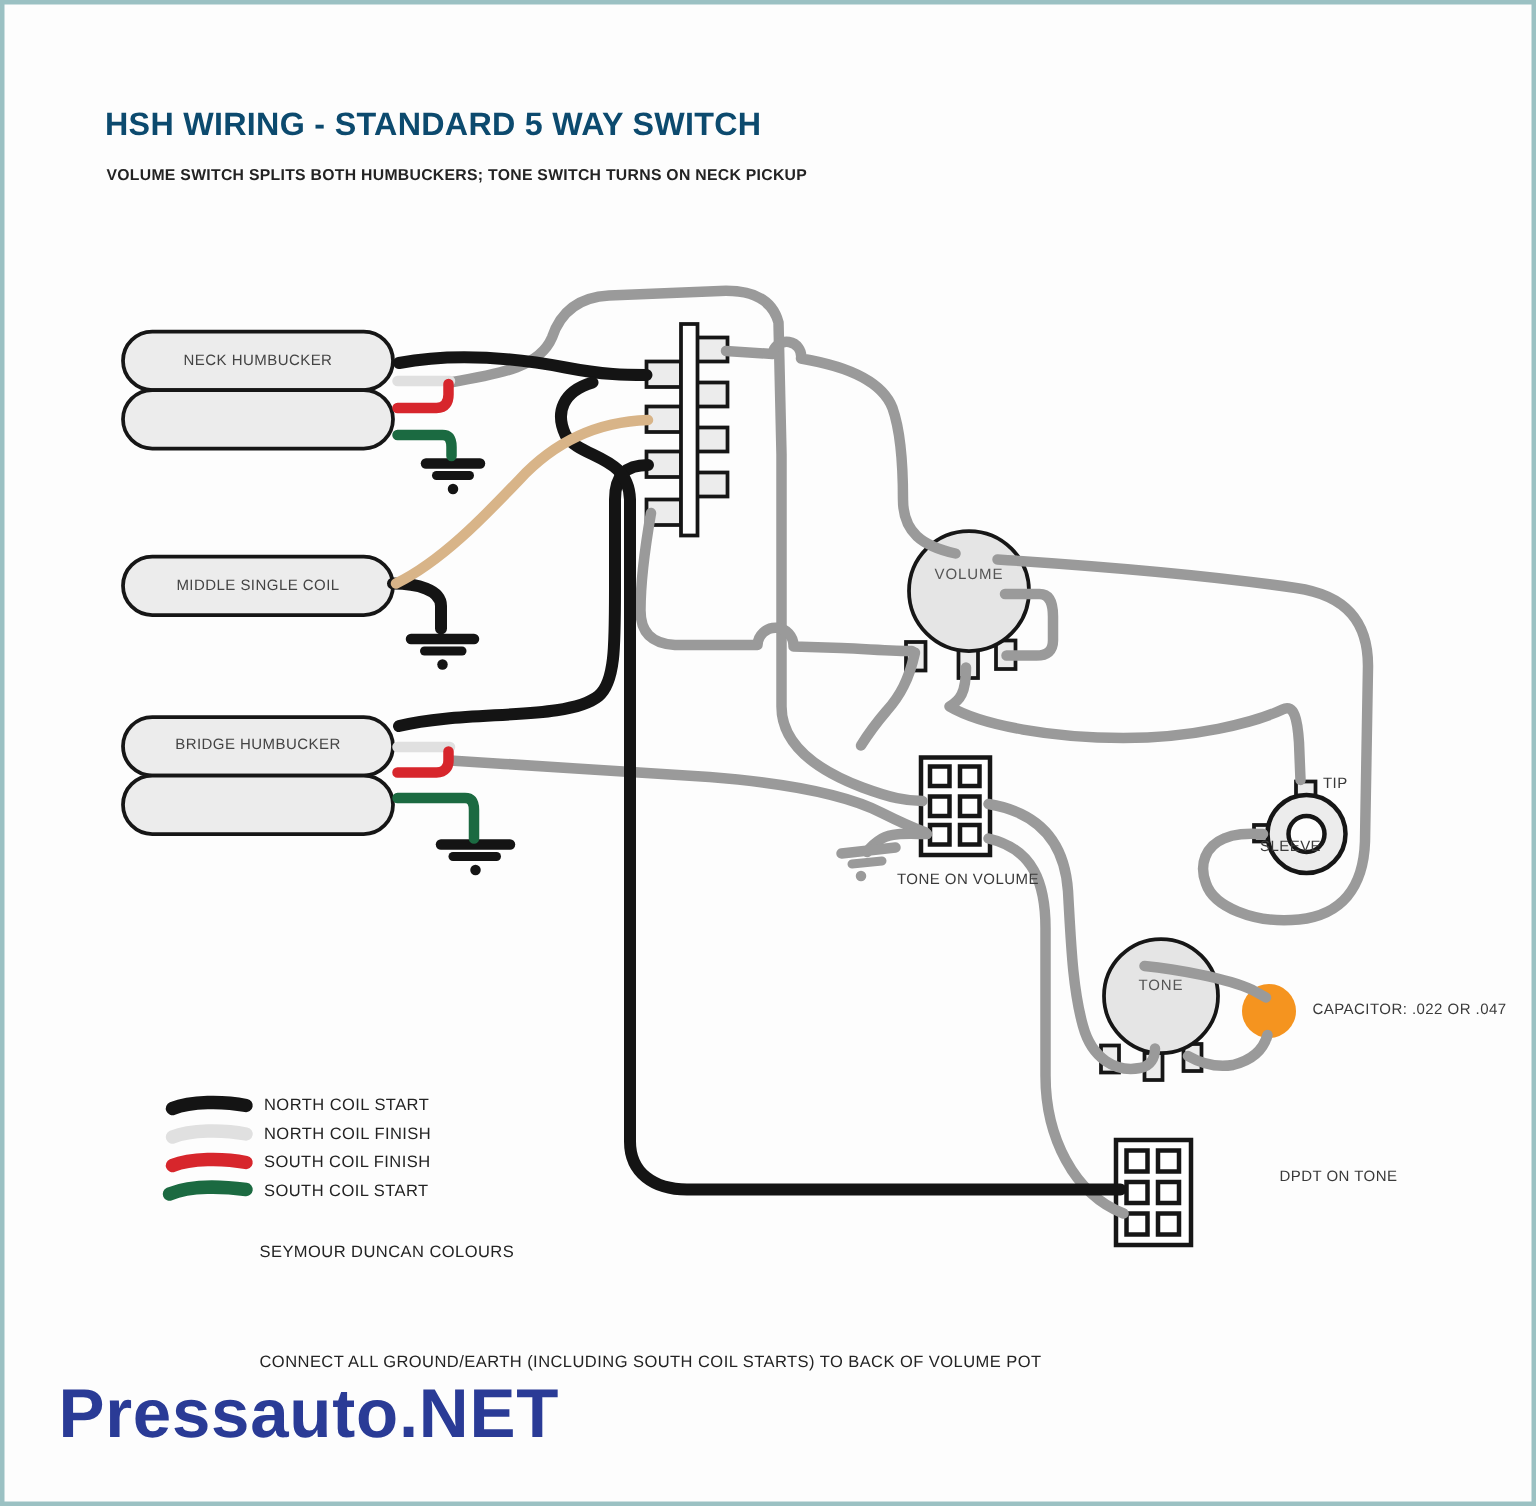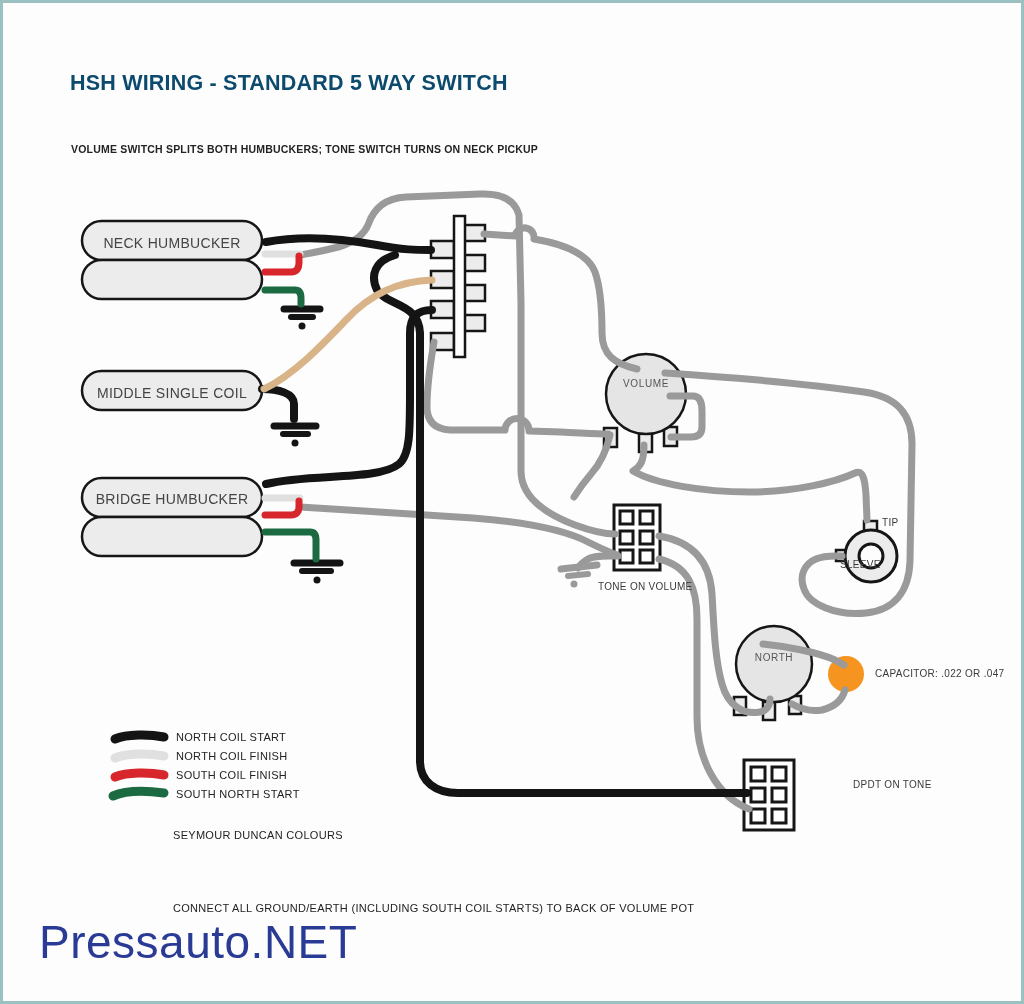--- a/index.html
+++ b/index.html
@@ -5,29 +5,29 @@
   html,body{margin:0;padding:0;}
   body{
     width:1024px;height:1004px;position:relative;
     background:#fdfdfd;
     font-family:"Liberation Sans", sans-serif;
     box-sizing:border-box;
     border:3px solid #9bc1c3;
     overflow:hidden;
   }
   #diagram{position:absolute;left:0;top:0;}
-  .lbl{position:absolute;color:#333;font-size:14px;letter-spacing:.3px;white-space:nowrap;}
+  .lbl{position:absolute;color:#333;font-size:10px;letter-spacing:.3px;white-space:nowrap;}
   .pill-lbl{width:180px;text-align:center;color:#444;}
   .pot-lbl{width:100px;text-align:center;color:#555;font-size:10px;letter-spacing:.6px;}
   .small-lbl{font-size:10px;color:#3a3a3a;}
   .title{position:absolute;left:67px;top:68px;font-size:21.5px;font-weight:700;color:#0c4a6e;letter-spacing:.2px;}
-  .subtitle{position:absolute;left:68px;top:108px;font-size:10.5px;font-weight:700;color:#232323;letter-spacing:.2px;margin-top:32px;}
+  .subtitle{position:absolute;left:68px;top:108px;font-size:10.5px;font-weight:700;color:#232323;letter-spacing:.2px;}
   .legend-lbl{position:absolute;left:173px;font-size:11px;color:#232323;letter-spacing:.3px;}
   .note{position:absolute;left:170px;font-size:11px;color:#232323;letter-spacing:.3px;}
-  .watermark{position:absolute;left:36px;top:912px;font-size:46px;font-weight:400;letter-spacing:.5px;}
+  .watermark{position:absolute;left:36px;top:912px;font-size:46px;font-weight:700;letter-spacing:.5px;}
   svg{display:block;}
   .comp{fill:#ececec;stroke:#161616;stroke-width:2.5;}
   .comp-thin{fill:#ececec;stroke:#161616;stroke-width:2.5;}
   .blade{fill:#ffffff;stroke:#161616;stroke-width:2.5;}
   .pot{fill:#e5e5e5;stroke:#161616;stroke-width:2.5;}
   .dpdt-box{fill:#ffffff;stroke:#161616;stroke-width:3;}
   .dpdt-sq{fill:#ffffff;stroke:#161616;stroke-width:3;}
   .jack-outer{fill:#ececec;stroke:#161616;stroke-width:3;}
   .jack-inner{fill:#fdfdfd;stroke:#161616;stroke-width:3;}
   .wire{fill:none;stroke-linecap:round;stroke-linejoin:round;}
@@ -177,30 +177,30 @@
 </svg>
 
 <div class="title">HSH WIRING - STANDARD 5 WAY SWITCH</div>
 <div class="subtitle">VOLUME SWITCH SPLITS BOTH HUMBUCKERS; TONE SWITCH TURNS ON NECK PICKUP</div>
 
 <div class="lbl pill-lbl" style="left:79px;top:232px;">NECK HUMBUCKER</div>
 <div class="lbl pill-lbl" style="left:79px;top:382px;">MIDDLE SINGLE COIL</div>
 <div class="lbl pill-lbl" style="left:79px;top:488px;">BRIDGE HUMBUCKER</div>
 
 <div class="lbl pot-lbl" style="left:593px;top:375px;text-align:center;">VOLUME</div>
-<div class="lbl pot-lbl" style="left:721px;top:649px;">NORTH</div>
+<div class="lbl pot-lbl" style="left:721px;top:649px;">TONE</div>
 
 <div class="lbl small-lbl" style="left:879px;top:514px;">TIP</div>
 <div class="lbl small-lbl" style="left:801px;top:556px;margin-left:36px;">SLEEVE</div>
 
 <div class="lbl small-lbl" style="left:872px;top:665px;">CAPACITOR: .022 OR .047</div>
 <div class="lbl small-lbl" style="left:595px;top:578px;">TONE ON VOLUME</div>
 <div class="lbl small-lbl" style="left:818px;top:776px;padding-left:32px;">DPDT ON TONE</div>
 
 <div class="legend-lbl" style="top:728px;">NORTH COIL START</div>
 <div class="legend-lbl" style="top:747px;">NORTH COIL FINISH</div>
 <div class="legend-lbl" style="top:766px;text-align:center;">SOUTH COIL FINISH</div>
-<div class="legend-lbl" style="top:785px;">SOUTH NORTH START</div>
+<div class="legend-lbl" style="top:785px;">SOUTH COIL START</div>
 
 <div class="note" style="top:826px;">SEYMOUR DUNCAN COLOURS</div>
 <div class="note" style="top:866px;margin-top:33px;">CONNECT ALL GROUND/EARTH (INCLUDING SOUTH COIL STARTS) TO BACK OF VOLUME POT</div>
 
 <div class="watermark" style="color: rgb(42, 59, 150);">Pressauto.NET</div>
 
 </body></html>

